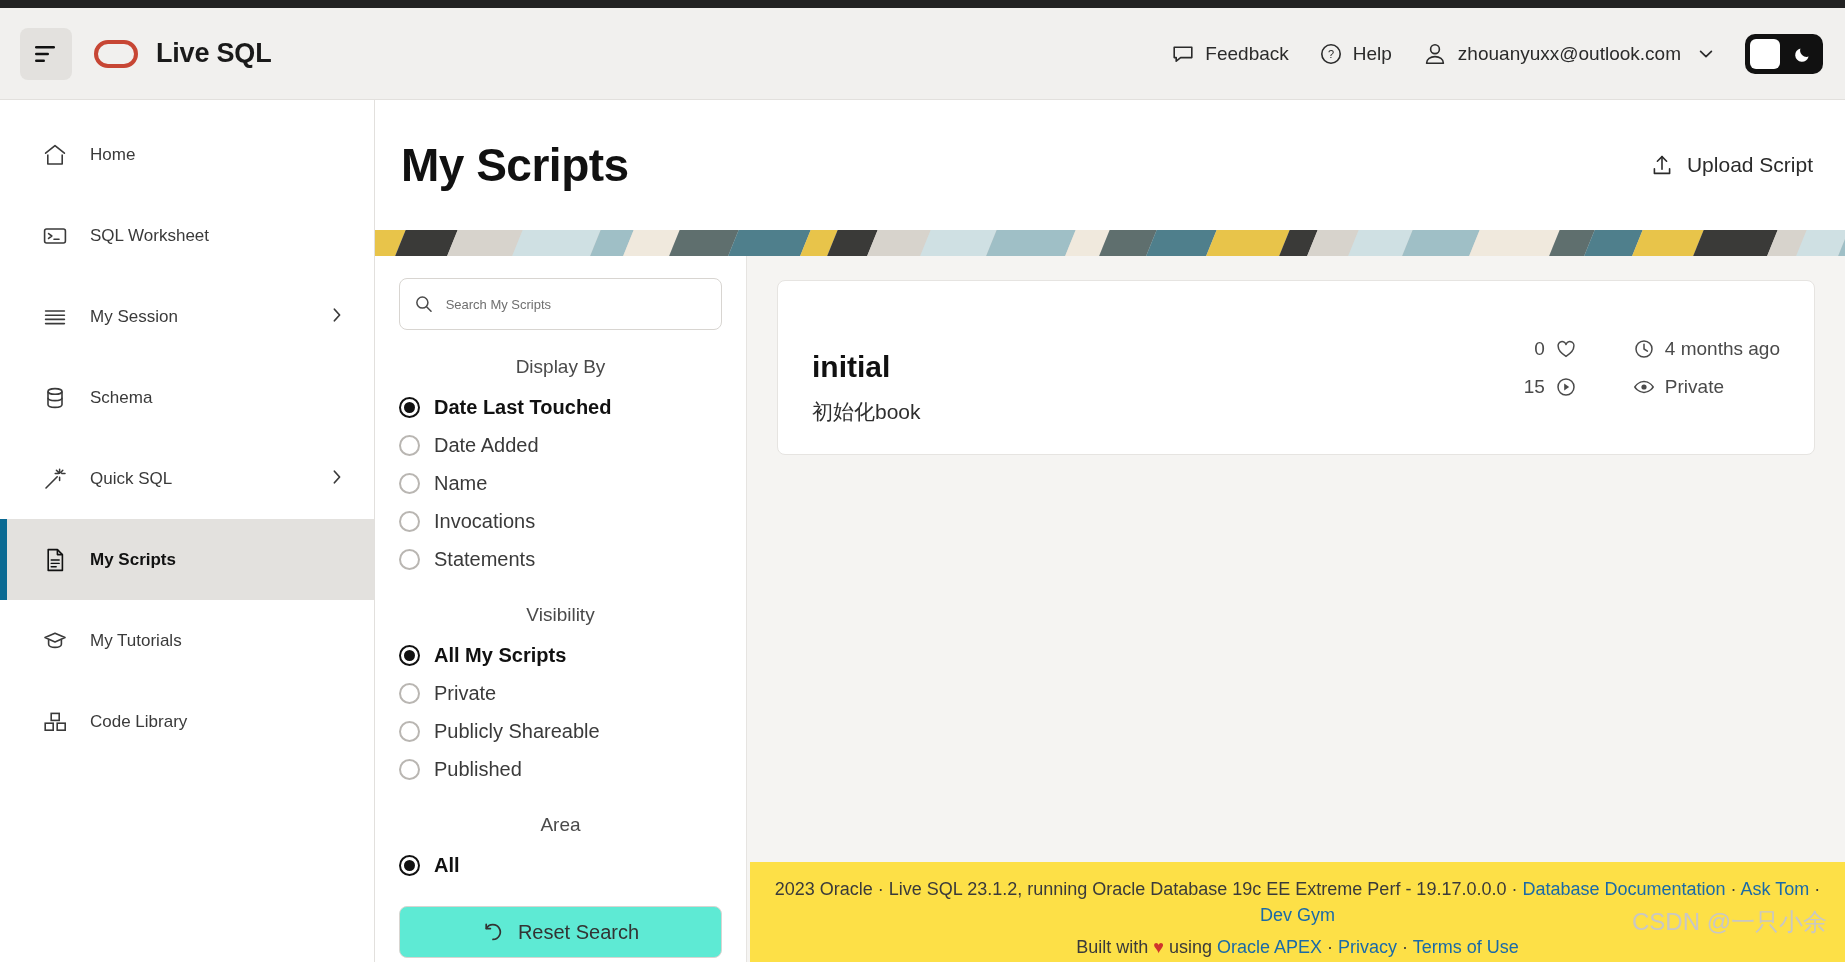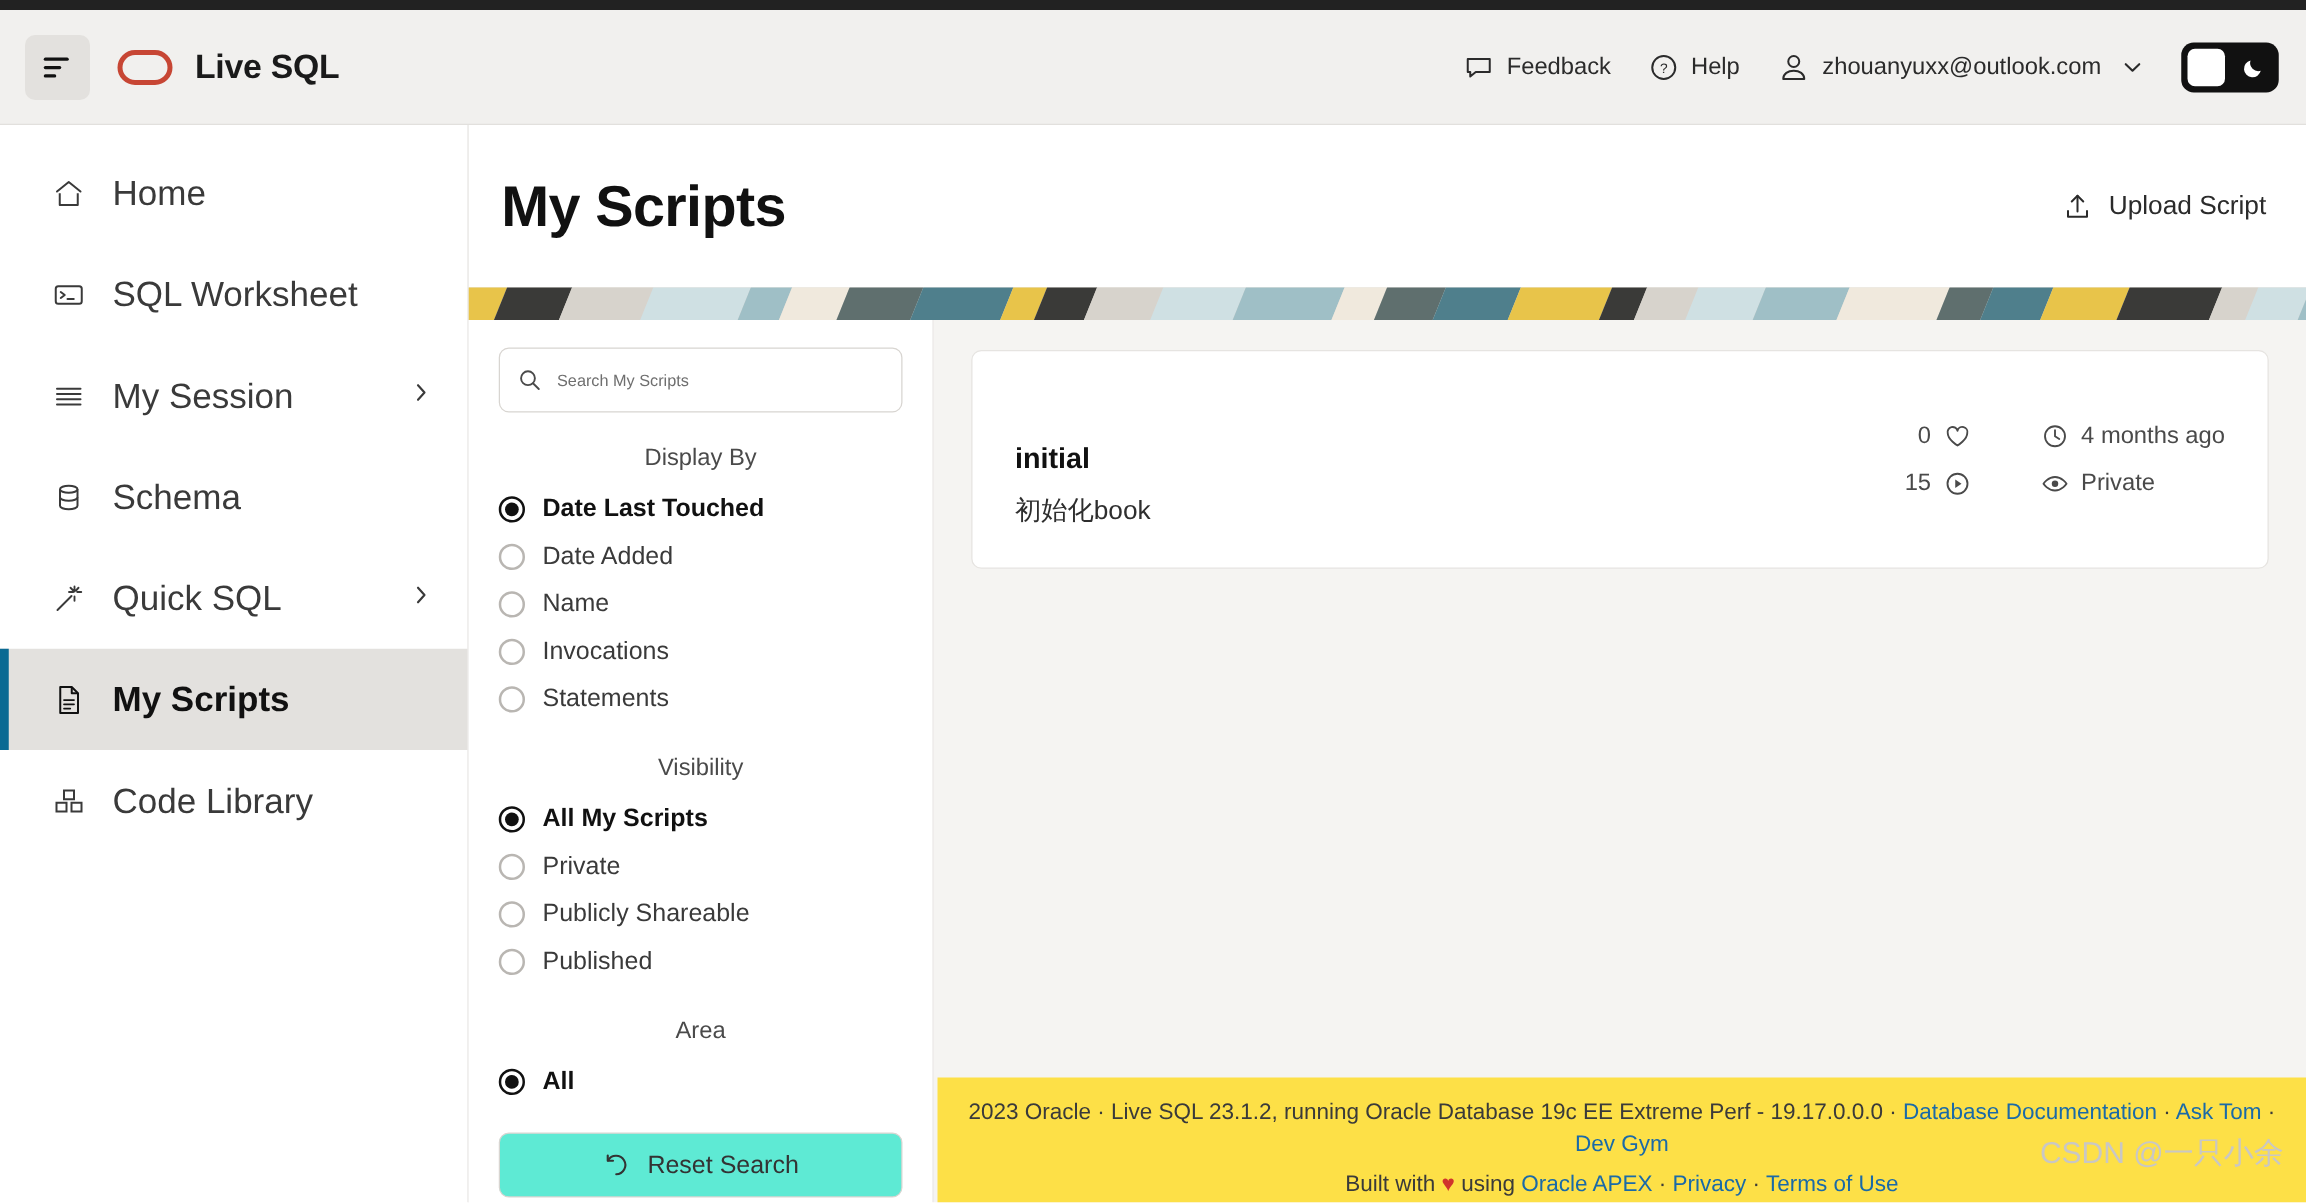--- a/index.html
+++ b/index.html
@@ -49,21 +49,21 @@
   .sidebar {
     position:absolute; top:100px; left:0; width:375px; height:862px;
     background:#ffffff; border-right:1px solid #e2e0dd;
     padding-top:14px;
   }
   .nav-item {
     position:relative; display:flex; align-items:center;
     height:81px; padding-left:38px; cursor:pointer; color:#3a3a3a;
   }
   .nav-item .nav-icon { width:34px; display:flex; align-items:center; justify-content:center; }
-  .nav-item .nav-label { font-size:28px; margin-left:18px; color:#3a3a3a; }
+  .nav-item .nav-label { font-size:17px; margin-left:18px; color:#3a3a3a; }
   .nav-item .nav-chevron { margin-left:auto; margin-right:28px; }
   .nav-item.active { background:#e3e1de; }
   .nav-item.active::before {
     content:""; position:absolute; left:0; top:0; bottom:0; width:7px; background:#0b6a93;
   }
   .nav-item.active .nav-label { font-weight:700; color:#111; }
 
   
   .main { position:absolute; top:100px; left:375px; width:1470px; height:862px; background:#ffffff; }
   .page-head { height:130px; display:flex; align-items:center; padding:0 0 0 26px; }
@@ -108,21 +108,21 @@
     background:#5eead4; display:flex; align-items:center; justify-content:center; gap:14px;
     font-size:20px; color:#333; cursor:pointer; font-family:"Liberation Sans", sans-serif;
   }
 
   .results { flex:1; background:#f5f4f2; padding:24px 30px; }
   .script-card {
     background:#ffffff; border:1px solid #e6e4e1; border-radius:8px;
     height:175px; display:flex; align-items:center; padding:0 34px;
   }
   .card-texts { display:flex; flex-direction:column; gap:14px; }
-  .card-title { font-size:23px; font-weight:700; color:#111;margin-top:40px; }
+  .card-title { font-size:30px; font-weight:700; color:#111;margin-top:40px; }
   .card-desc { font-size:21px; color:#2e2e2e; }
   .card-stats { margin-left:auto; display:flex; gap:56px; align-items:center; }
   .stat-col { display:flex; flex-direction:column; gap:16px; }
   .stat-row { display:flex; align-items:center; gap:10px; font-size:19px; color:#4a4a4a; }
   .stat-num { min-width:26px; text-align:right; }
 
   
   .footer {
     position:absolute; left:750px; top:862px; width:1095px; height:100px;
     background:#fde047; text-align:center; padding-top:14px;
@@ -260,20 +260,29 @@
       <span class="nav-icon">
         <svg width="26" height="26" viewBox="0 0 26 26" fill="none">
           <path d="M6.2 2.6h9.2l5 5v15.8H6.2z" stroke="#111" stroke-width="1.6" stroke-linejoin="round"></path>
           <path d="M15.4 2.6v5h5" stroke="#111" stroke-width="1.6" stroke-linejoin="round"></path>
           <path d="M9.2 13h8M9.2 16.4h8M9.2 19.8h5" stroke="#111" stroke-width="1.4" stroke-linecap="round"></path>
         </svg>
       </span>
       <span class="nav-label">My Scripts</span>
     </div>
 
+    <div class="nav-item">
+      <span class="nav-icon">
+        <svg width="26" height="26" viewBox="0 0 26 26" fill="none">
+          <path d="M13 5.2L23 9.6l-10 4.4L3 9.6z" stroke="#3a3a3a" stroke-width="1.6" stroke-linejoin="round"></path>
+          <path d="M6.6 11.6v4.6c0 1.8 2.9 3.2 6.4 3.2s6.4-1.4 6.4-3.2v-4.6" stroke="#3a3a3a" stroke-width="1.6" stroke-linejoin="round"></path>
+        </svg>
+      </span>
+      <span class="nav-label">My Tutorials</span>
+    </div>
 
     <div class="nav-item">
       <span class="nav-icon">
         <svg width="26" height="26" viewBox="0 0 26 26" fill="none">
           <rect x="9.2" y="4.4" width="8" height="7" stroke="#3a3a3a" stroke-width="1.6"></rect>
           <rect x="3.2" y="14.2" width="8" height="7" stroke="#3a3a3a" stroke-width="1.6"></rect>
           <rect x="15.2" y="14.2" width="8" height="7" stroke="#3a3a3a" stroke-width="1.6"></rect>
         </svg>
       </span>
       <span class="nav-label">Code Library</span>

